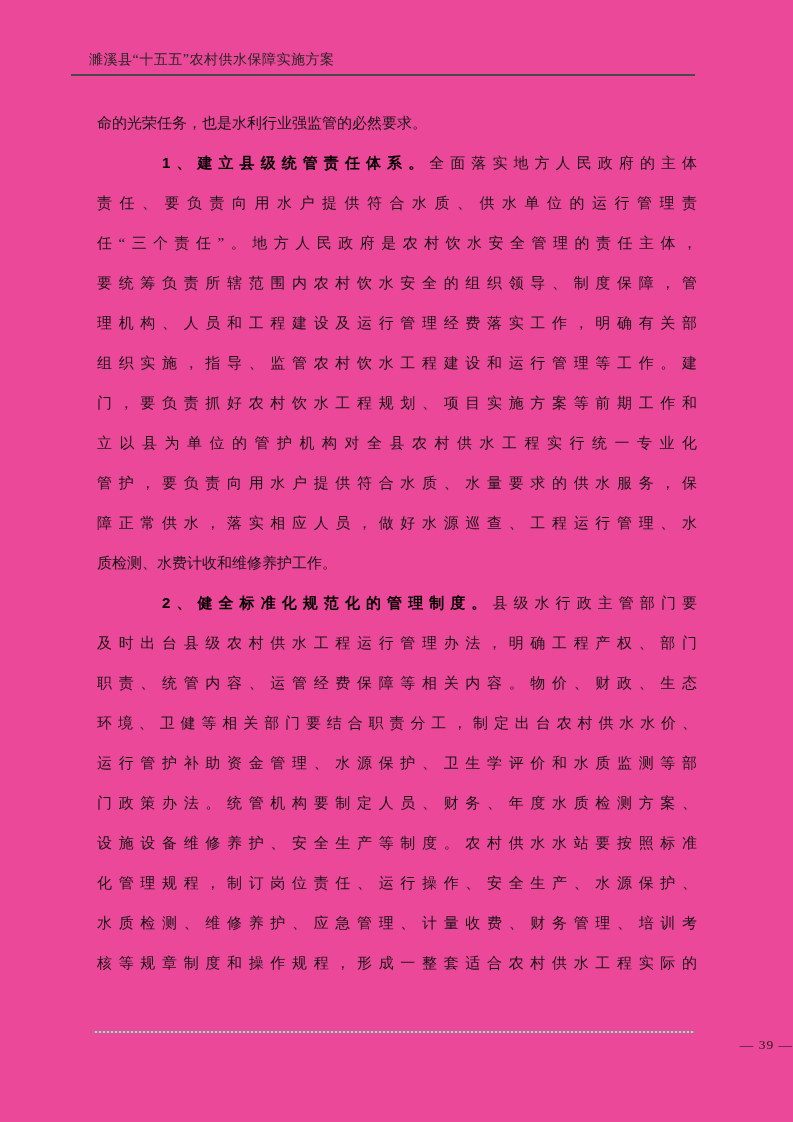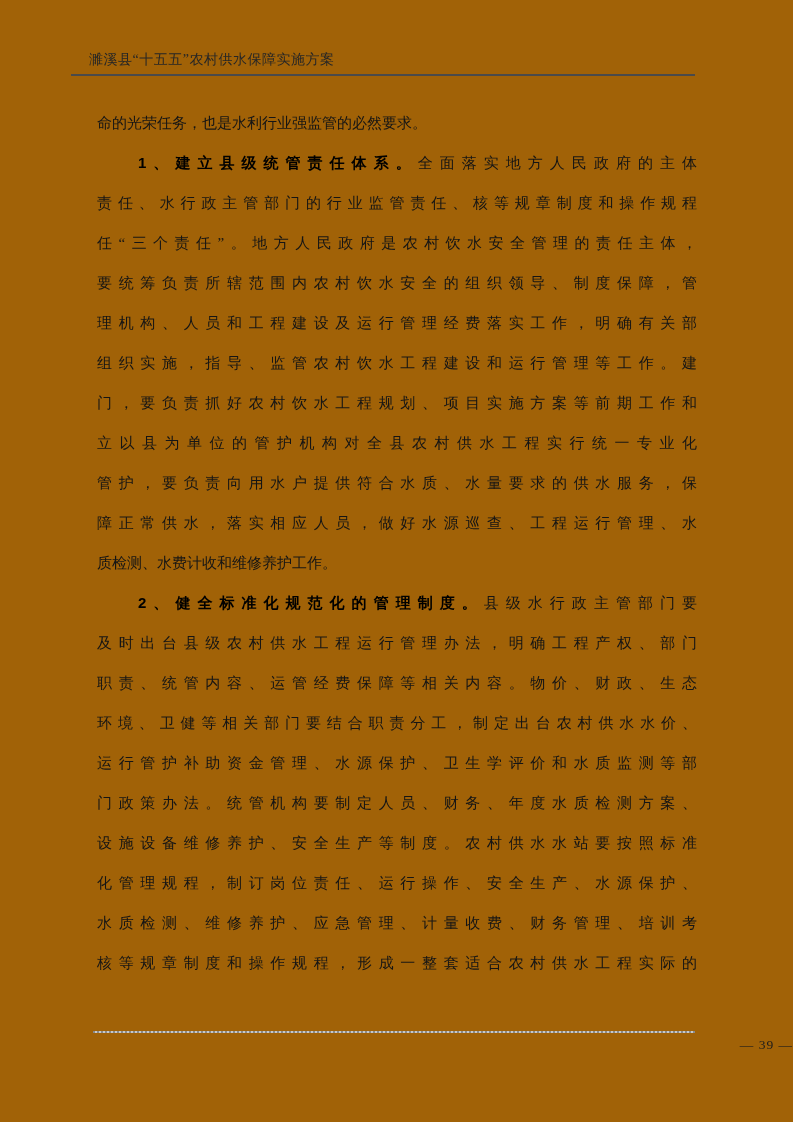--- a/index.html
+++ b/index.html
@@ -4,21 +4,21 @@
 <style>
   html, body {
     margin: 0;
     padding: 0;
     background: #ffffff;
   }
   .page {
     position: relative;
     width: 793px;
     height: 1122px;
-    background: #a16207;
+    background: #ec4899;
     overflow: hidden;
     font-family: "Liberation Serif", "DejaVu Serif", serif;
     color: #1c1c1c;
   }
   
   .header {
     position: absolute;
     left: 71px;
     top: 50px;
     width: 624px;
@@ -47,20 +47,21 @@
     text-align: justify;
     text-align-last: justify;
     color: #151515;
   }
   .line.indent { text-indent: 41px; }
   .line.end    { text-align-last: left; }
   .line b {
     font-family: "Liberation Sans", "DejaVu Sans", sans-serif;
     font-weight: 700;
     color: #000000;
+    margin-left: 24px;
   }
   
   .footer-rule {
     position: absolute;
     left: 93px;
     top: 1031px;
     width: 602px;
     height: 2px;
     background: repeating-linear-gradient(90deg, #8a8a8a 0 2px, #c9c9c9 2px 4px);
   }
@@ -85,21 +86,21 @@
   </div>
 
   <div class="doc-body">
       <div class="line end">
       <span>命的光荣任务，也是水利行业强监管的必然要求。</span>
     </div>
       <div class="line indent">
       <b>1、建立县级统管责任体系。</b><span>全面落实地方人民政府的主体</span>
     </div>
       <div class="line">
-      <span>责任、水行政主管部门的行业监管责任、核等规章制度和操作规程</span>
+      <span>责任、要负责向用水户提供符合水质、供水单位的运行管理责</span>
     </div>
       <div class="line">
       <span>任“三个责任”。地方人民政府是农村饮水安全管理的责任主体，</span>
     </div>
       <div class="line">
       <span>要统筹负责所辖范围内农村饮水安全的组织领导、制度保障，管</span>
     </div>
       <div class="line">
       <span>理机构、人员和工程建设及运行管理经费落实工作，明确有关部</span>
     </div>

